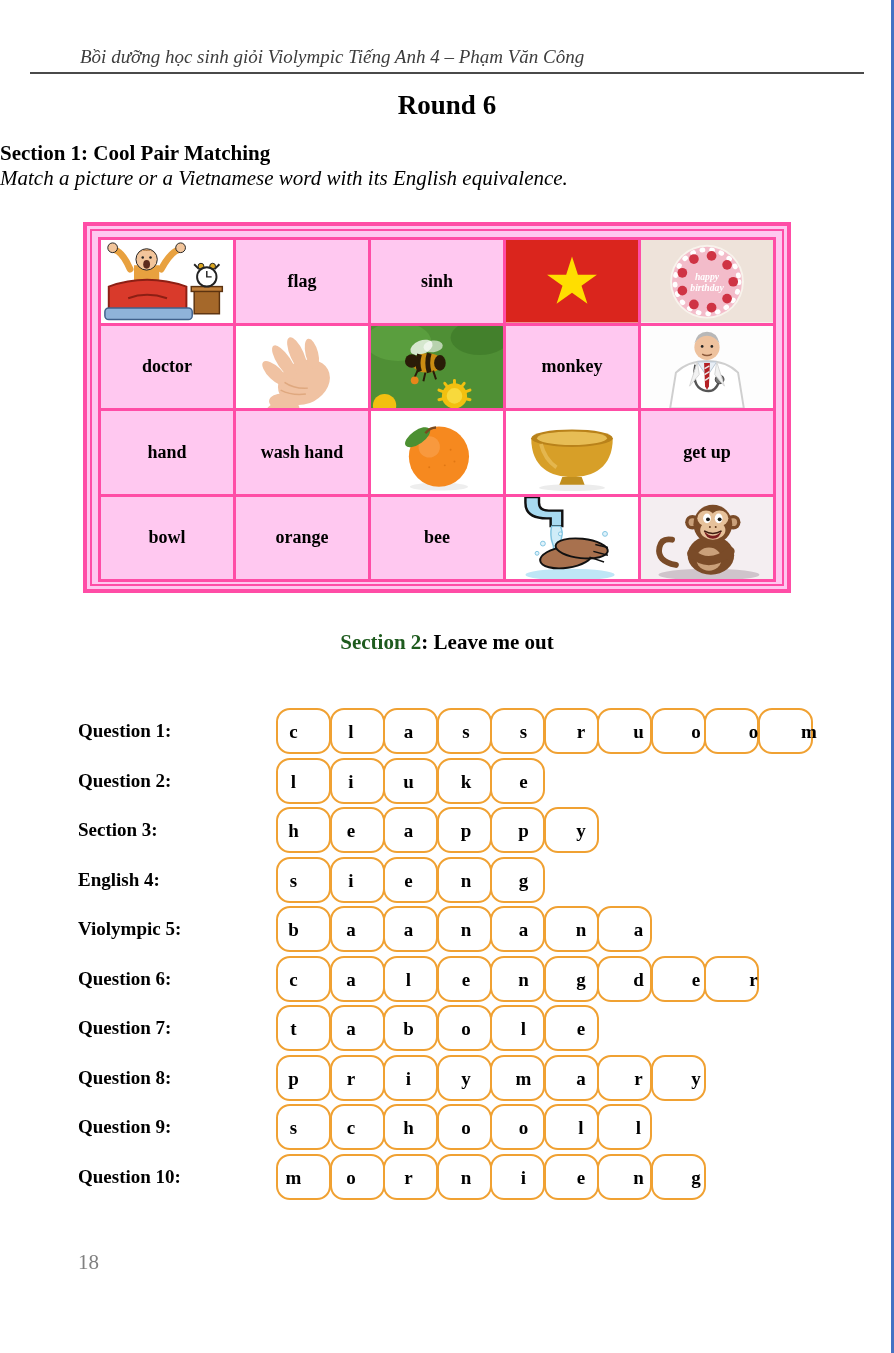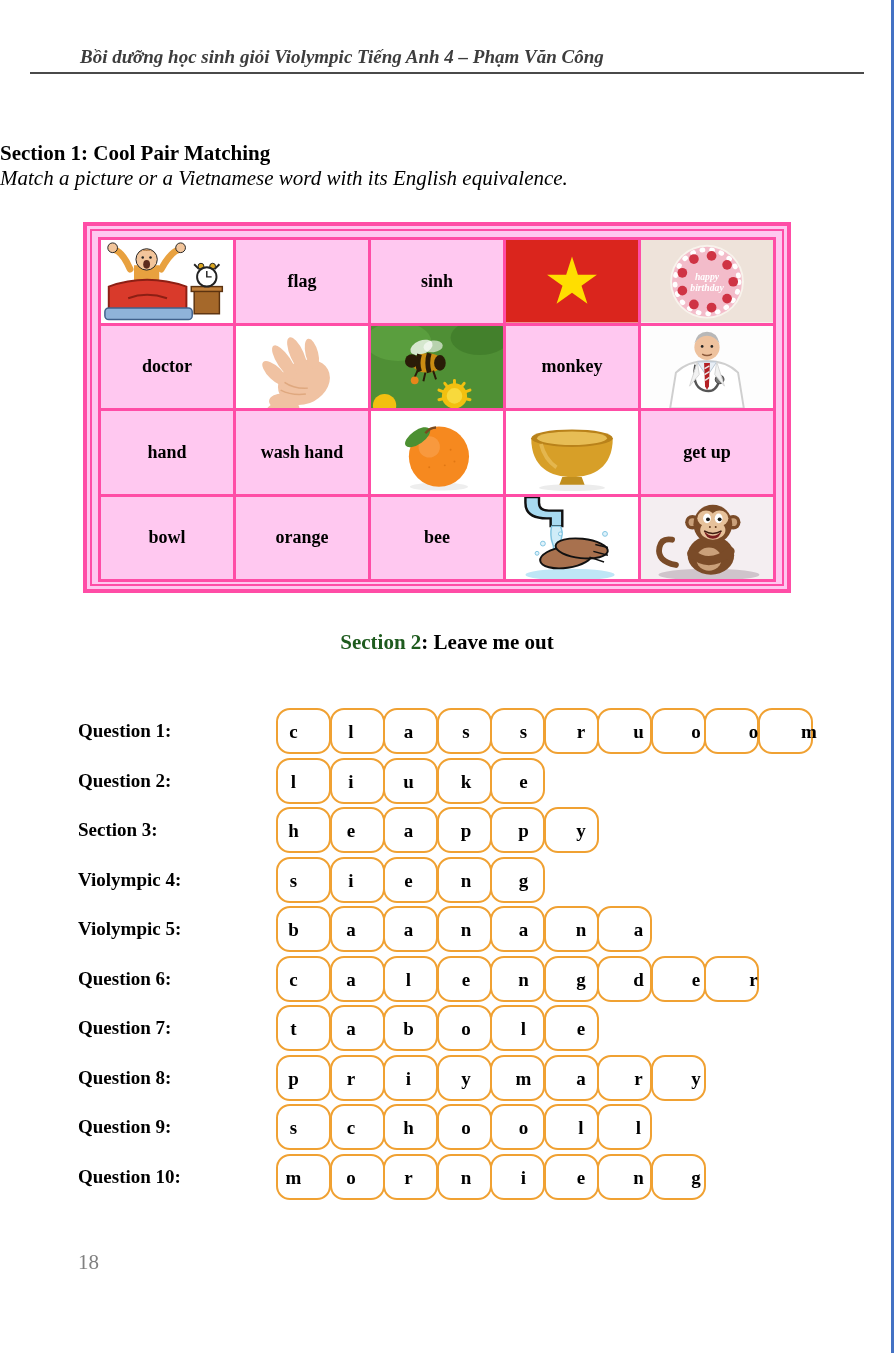--- a/index.html
+++ b/index.html
@@ -12,21 +12,21 @@
   }
   *{box-sizing:border-box;}
   html,body{margin:0;padding:0;background:#ffffff;}
   .page{
     position:relative;width:894px;height:1353px;background:#fff;
     font-family:"Liberation Serif","DejaVu Serif",serif;color:#000;overflow:hidden;
   }
   .edge-line{position:absolute;top:0;right:0;width:3px;height:100%;background:var(--edge-line);}
   .header-title{
     position:absolute;top:46px;left:80px;right:70px;
-    font-style:italic;font-weight:bold;font-size:19px;color:#3d3d3d;white-space:nowrap;
+    font-style:italic;font-weight:normal;font-size:19px;color:#3d3d3d;white-space:nowrap;
   }
   .header-rule{position:absolute;top:72px;left:30px;width:834px;border-top:2px solid #4a4a4a;}
   .round-title{position:absolute;top:90px;left:0;width:100%;text-align:center;font-weight:bold;font-size:27px;}
   .s1-heading{position:absolute;top:141px;left:0;width:100%;text-align:left;font-weight:bold;font-size:21px;}
   .s1-instruction{position:absolute;top:166px;left:0;width:100%;text-align:left;font-style:italic;font-size:21px;}
   .match-table{
     position:absolute;top:222px;left:83px;width:708px;height:371px;
     background:var(--table-cell-bg);border:4px solid var(--table-border);padding:3px;
   }
   .match-inner{width:100%;height:100%;border:2px solid var(--table-border);padding:6px;}
@@ -56,20 +56,21 @@
 </head>
 <body>
 
 <div class="page">
 
   <div class="edge-line"></div>
 
   <div class="header-title">Bồi dưỡng học sinh giỏi Violympic Tiếng Anh 4 – Phạm Văn Công</div>
   <div class="header-rule"></div>
 
+  <div class="round-title">Round 6</div>
 
   <div class="s1-heading">Section 1: Cool Pair Matching</div>
   <div class="s1-instruction">Match a picture or a Vietnamese word with its English equivalence.</div>
 
   <div class="match-table">
     <div class="match-inner">
       <table>
         <tbody>
             <tr>
               <td class="image-cell">
@@ -353,21 +354,21 @@
           </div>
           <div class="tile">
             <span style="transform: translate(-50%, -50%) translateX(6px);">p</span>
           </div>
           <div class="tile">
             <span style="transform: translate(-50%, -50%) translateX(10px);">y</span>
           </div>
         </div>
       </div>
       <div class="q-row">
-        <div class="q-label">Violympic 4:</div>
+        <div class="q-label">English 4:</div>
         <div class="q-tiles">
           <div class="tile">
             <span style="transform: translate(-50%, -50%) translateX(-10px);">s</span>
           </div>
           <div class="tile">
             <span style="transform: translate(-50%, -50%) translateX(-6px);">i</span>
           </div>
           <div class="tile">
             <span style="transform: translate(-50%, -50%) translateX(-2px);">e</span>
           </div>

